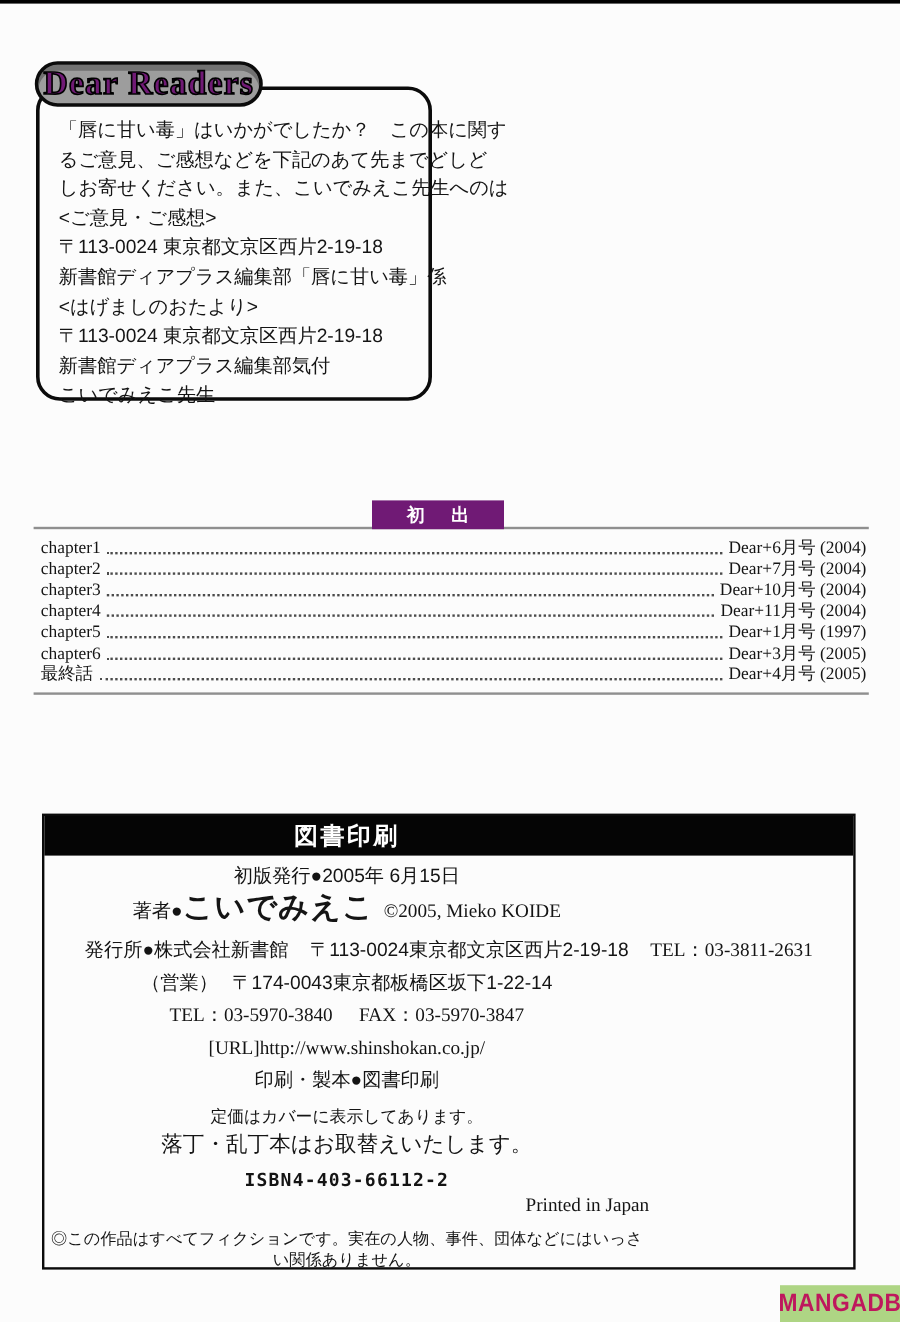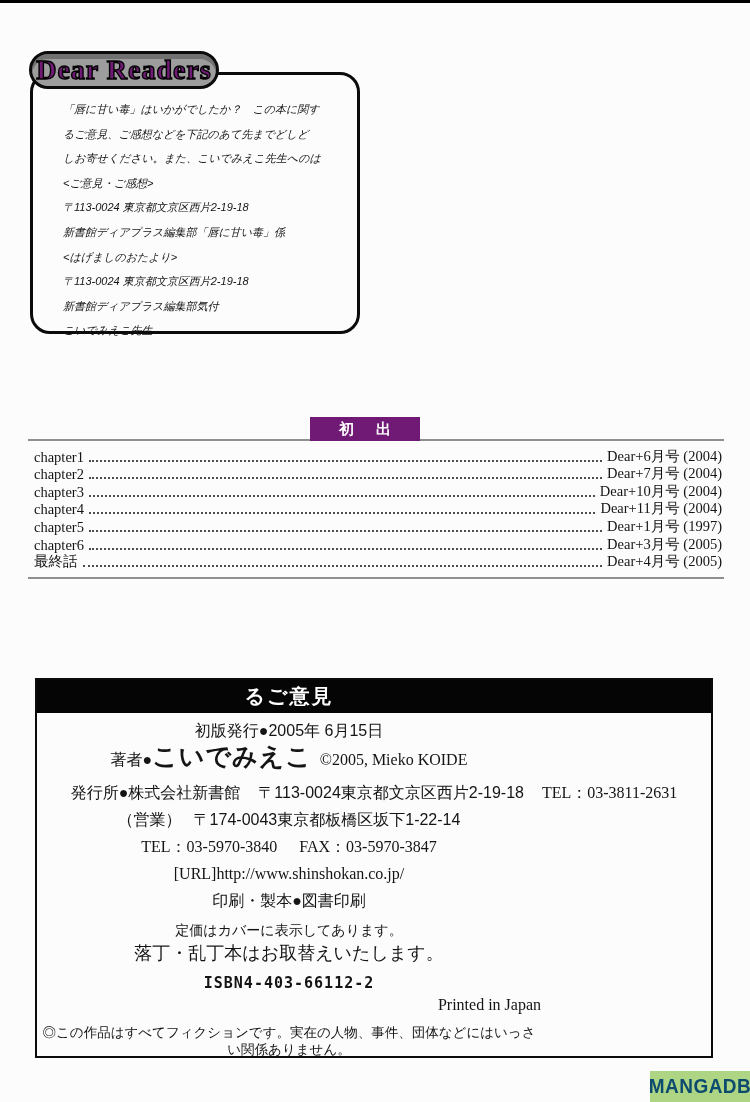--- a/index.html
+++ b/index.html
@@ -32,24 +32,23 @@
     box-shadow: inset 0 5px 0 rgba(0,0,0,0.28);
     display: flex; align-items: center; justify-content: center;
   }
   .reader-pill .pill-text {
     font-family: "Liberation Serif", serif;
     font-weight: 900; font-size: 28px; letter-spacing: 1px;
     color: #701a75;
     -webkit-text-stroke: 1.4px #000;
   }
   .reader-body {
-    padding: 22px 10px 0 30px;
-    font-size: 11px; line-height: 24.6px;
+    padding: 22px 10px 0 16px;
+    font-size: 16px; line-height: 24.6px;
     white-space: nowrap;
-    font-style: italic;
   }
 
   
   .toc {
     position: absolute; left: 28px; top: 417px; width: 696px;
   }
   .toc-header {
     position: relative; z-index: 2;
     width: 110px; height: 24px; margin-left: 282px;
     background: #701a75; color: #fff;
@@ -183,21 +182,21 @@
       <span>最終話</span>
       <span class="toc-leader"></span>
       <span>Dear+4月号 (2005)</span>
     </div>
   </div>
   <div class="toc-rule bottom"></div>
 </div>
 
 <div class="colophon">
   <div class="colophon-bar">
-    <span>るご意見</span>
+    <span>図書印刷</span>
   </div>
   <div class="col-line col-edition">初版発行●2005年 6月15日</div>
   <div class="col-line col-author">
     <span class="author-label">著者●</span><span class="author-name">こいでみえこ</span><span class="author-copyright serif">©2005, Mieko KOIDE</span>
   </div>
   <div class="col-line col-publisher fullwidth">
     <span class="seg">発行所●株式会社新書館</span><span class="seg">〒113-0024東京都文京区西片2-19-18</span><span class="seg serif">TEL：03-3811-2631</span>
   </div>
   <div class="col-line col-sales">
     <span class="seg">（営業）</span><span class="seg">〒174-0043東京都板橋区坂下1-22-14</span>
@@ -207,15 +206,15 @@
   </div>
   <div class="col-line col-url serif">[URL]http://www.shinshokan.co.jp/</div>
   <div class="col-line col-printing">印刷・製本●図書印刷</div>
   <div class="col-line col-price">定価はカバーに表示してあります。</div>
   <div class="col-line col-returns">落丁・乱丁本はお取替えいたします。</div>
   <div class="col-line col-isbn">ISBN4-403-66112-2</div>
   <div class="col-line col-printedin serif">Printed in Japan</div>
   <div class="col-line col-disclaimer">◎この作品はすべてフィクションです。実在の人物、事件、団体などにはいっさい関係ありません。</div>
 </div>
 
-<div class="watermark" style="background: rgb(174, 213, 132); color: #0c4a6e; text-align: right;">
+<div class="watermark" style="background: rgb(174, 213, 132); color: #be185d; text-align: right;">
   <span class="wm-text">MANGADB</span>
 </div>
 
 </body></html>

